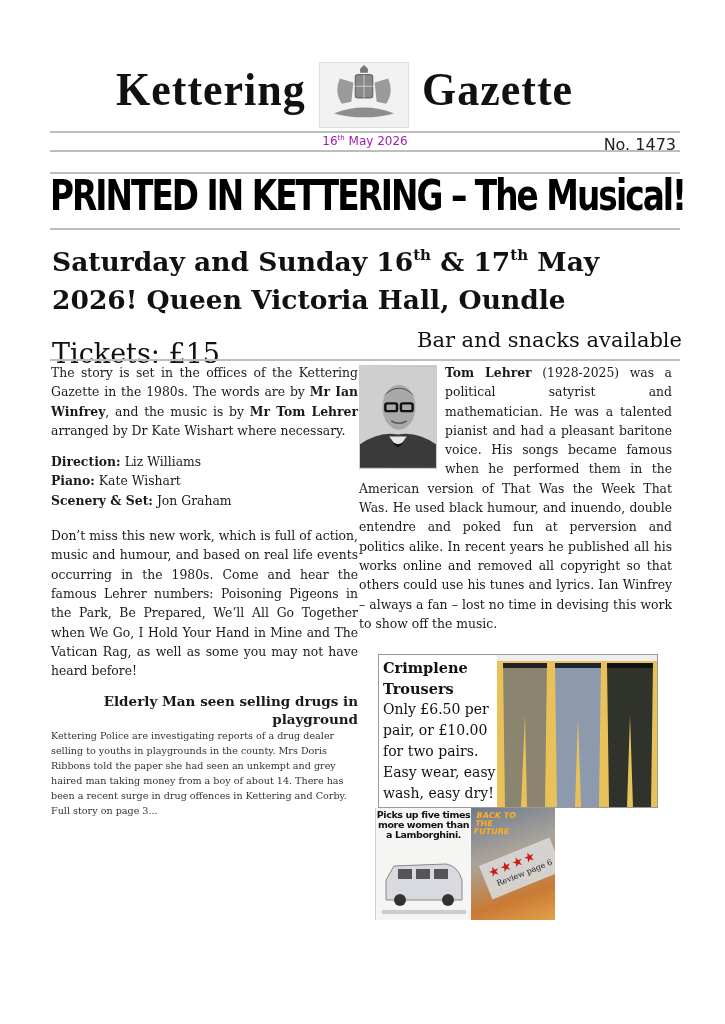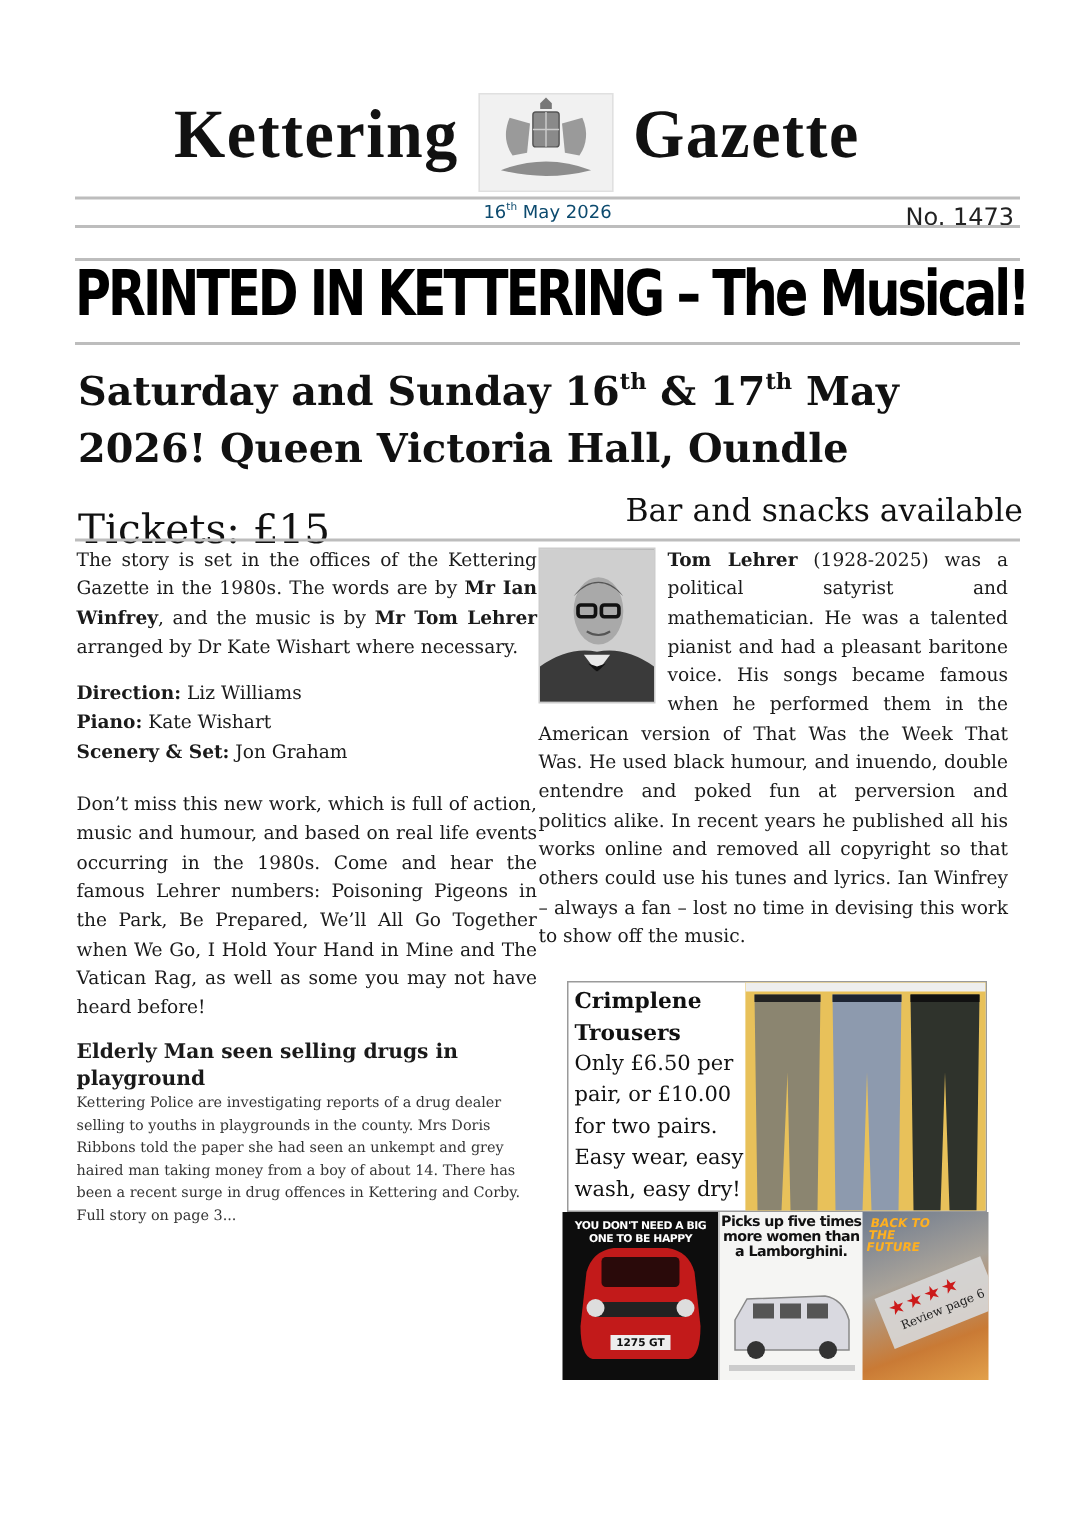--- a/index.html
+++ b/index.html
@@ -9,40 +9,40 @@
   
   .masthead { position: absolute; left: 50px; top: 58px; width: 630px; height: 70px; }
   .mast-word { position: absolute; top: 6px; font-family: "Liberation Serif", serif; font-weight: bold; font-size: 44px; letter-spacing: 1px; color: #111; transform: scaleY(1.05); }
   .mast-left { left: 66px; }
   .mast-right { left: 372px; }
   .crest { position: absolute; left: 269px; top: 4px; width: 90px; height: 66px; background: #f1f1f1; border: 1px solid #e0e0e0; }
   .crest svg { width: 100%; height: 100%; }
 
   .rule { position: absolute; left: 50px; width: 630px; height: 0; border-top: 2px solid #bdbdbd; }
   .dateline { position: absolute; left: 50px; top: 134px; width: 630px; height: 16px; font-family: "DejaVu Sans", sans-serif; }
-  .date { position: absolute; left: 0; width: 100%; text-align: center; font-size: 12px; top: 0; color: #0c4a6e; }
+  .date { position: absolute; left: 0; width: 100%; text-align: center; font-size: 12px; top: 0; color: #a21caf; }
   .date sup { font-size: 7px; }
   .issue { position: absolute; right: 4px; top: 1px; font-size: 16px; color: #222; }
 
   .headline { position: absolute; left: 50px; top: 170px; width: 630px; font-family: "DejaVu Sans", sans-serif; font-weight: bold; font-size: 42px; line-height: 52px; letter-spacing: -2.5px; color: #000; transform: scaleX(0.78); transform-origin: left center; white-space: nowrap; }
 
   .subhead { position: absolute; left: 52px; top: 243px; width: 630px; font-family: "DejaVu Serif", serif; font-weight: bold; font-size: 26.5px; line-height: 38px; color: #111; }
   .subhead sup { font-size: 15px; vertical-align: 11px; line-height: 0; }
   .tickets-row { position: absolute; left: 52px; top: 322px; width: 630px; height: 36px; font-family: "DejaVu Serif", serif; color: #111; }
   .tickets { position: absolute; left: 0; top: 16px; font-size: 27px; }
   .bar { position: absolute; right: 0; top: 6px; font-size: 21px; }
 
   
   .col { position: absolute; font-family: "DejaVu Serif", serif; font-size: 12.4px; line-height: 19.3px; color: #1a1a1a; text-align: justify; }
   .col-left { left: 51px; top: 363px; width: 307px; }
   .col-left p { margin-bottom: 12px; }
   .col-left b { font-weight: bold; }
   .credit-line { text-align: left; }
   .buy { text-align: center; font-weight: bold; font-size: 16px; margin-top: 10px; margin-bottom: 14px; }
-  .news-title { font-weight: bold; font-size: 13.5px; line-height: 18px; text-align: left; }
+  .news-title { font-weight: bold; font-size: 13.5px; line-height: 18px; text-align: right; }
   .news-body { font-size: 9.6px; line-height: 15px; color: #333; text-align: left; }
 
   .col-right { left: 359px; top: 363px; width: 313px; }
   .portrait { float: left; width: 78px; height: 104px; margin: 2px 8px 0 0; background: linear-gradient(135deg, #d9d9d9 0%, #8a8a8a 60%, #3b3b3b 100%); border: 1px solid #ccc; position: relative; overflow: hidden; }
   .portrait svg { width: 100%; height: 100%; display: block; }
 
   
   .ad-trousers { position: absolute; left: 378px; top: 654px; width: 280px; height: 154px; border: 1.5px solid #9a9a9a; background: #fff; }
   .ad-trousers-text { position: absolute; left: 4px; top: 2px; width: 120px; font-family: "DejaVu Serif", serif; font-size: 14px; line-height: 21px; color: #111; }
   .ad-trousers-text .t { font-weight: bold; font-size: 14.5px; line-height: 21px; }
@@ -145,32 +145,20 @@
       <rect x="6" y="8" width="44" height="5" fill="#222"></rect>
       <path d="M58 8 L104 8 L102 152 L84 152 L81 60 L78 152 L60 152 Z" fill="#8d9aae"></path>
       <rect x="58" y="8" width="46" height="5" fill="#1d2433"></rect>
       <path d="M110 8 L156 8 L154 152 L136 152 L133 60 L130 152 L112 152 Z" fill="#2f332c"></path>
       <rect x="110" y="8" width="46" height="5" fill="#111"></rect>
     </svg>
   </div>
 </div>
 
 <div class="ad-row">
-  <div class="ad ad-mini">
-    <div class="cap">YOU DON'T NEED A BIG ONE TO BE HAPPY</div>
-    <svg viewBox="0 0 104 112" style="position:absolute;left:0;top:0;width:104px;height:112px;">
-      <path d="M16 40 Q20 26 34 24 L70 24 Q84 26 88 40 L92 76 Q92 96 84 98 L20 98 Q12 96 12 76 Z" fill="#c21a1a"></path>
-      <rect x="26" y="30" width="52" height="20" rx="3" fill="#2a0a0a"></rect>
-      <rect x="22" y="60" width="60" height="10" fill="#222"></rect>
-      <circle cx="22" cy="64" r="6" fill="#ddd"></circle>
-      <circle cx="82" cy="64" r="6" fill="#ddd"></circle>
-      <rect x="32" y="82" width="40" height="10" fill="#eee"></rect>
-    </svg>
-    <div style="position:absolute;left:32px;top:82px;width:40px;height:10px;font-family:'DejaVu Sans',sans-serif;font-size:7px;line-height:10px;text-align:center;color:#111;font-weight:bold;">1275 GT</div>
-  </div>
   <div class="ad ad-van">
     <div class="cap">Picks up five times more women than a Lamborghini.</div>
     <svg viewBox="0 0 96 112" style="position:absolute;left:0;top:0;width:96px;height:112px;">
       <path d="M10 72 L18 58 L70 56 Q82 58 86 72 L86 92 L10 92 Z" fill="#d9d9e0" stroke="#888"></path>
       <rect x="22" y="61" width="14" height="10" fill="#555"></rect>
       <rect x="40" y="61" width="14" height="10" fill="#555"></rect>
       <rect x="58" y="61" width="14" height="10" fill="#555"></rect>
       <circle cx="24" cy="92" r="6" fill="#333"></circle>
       <circle cx="72" cy="92" r="6" fill="#333"></circle>
       <rect x="6" y="102" width="84" height="4" fill="#ccc"></rect>

